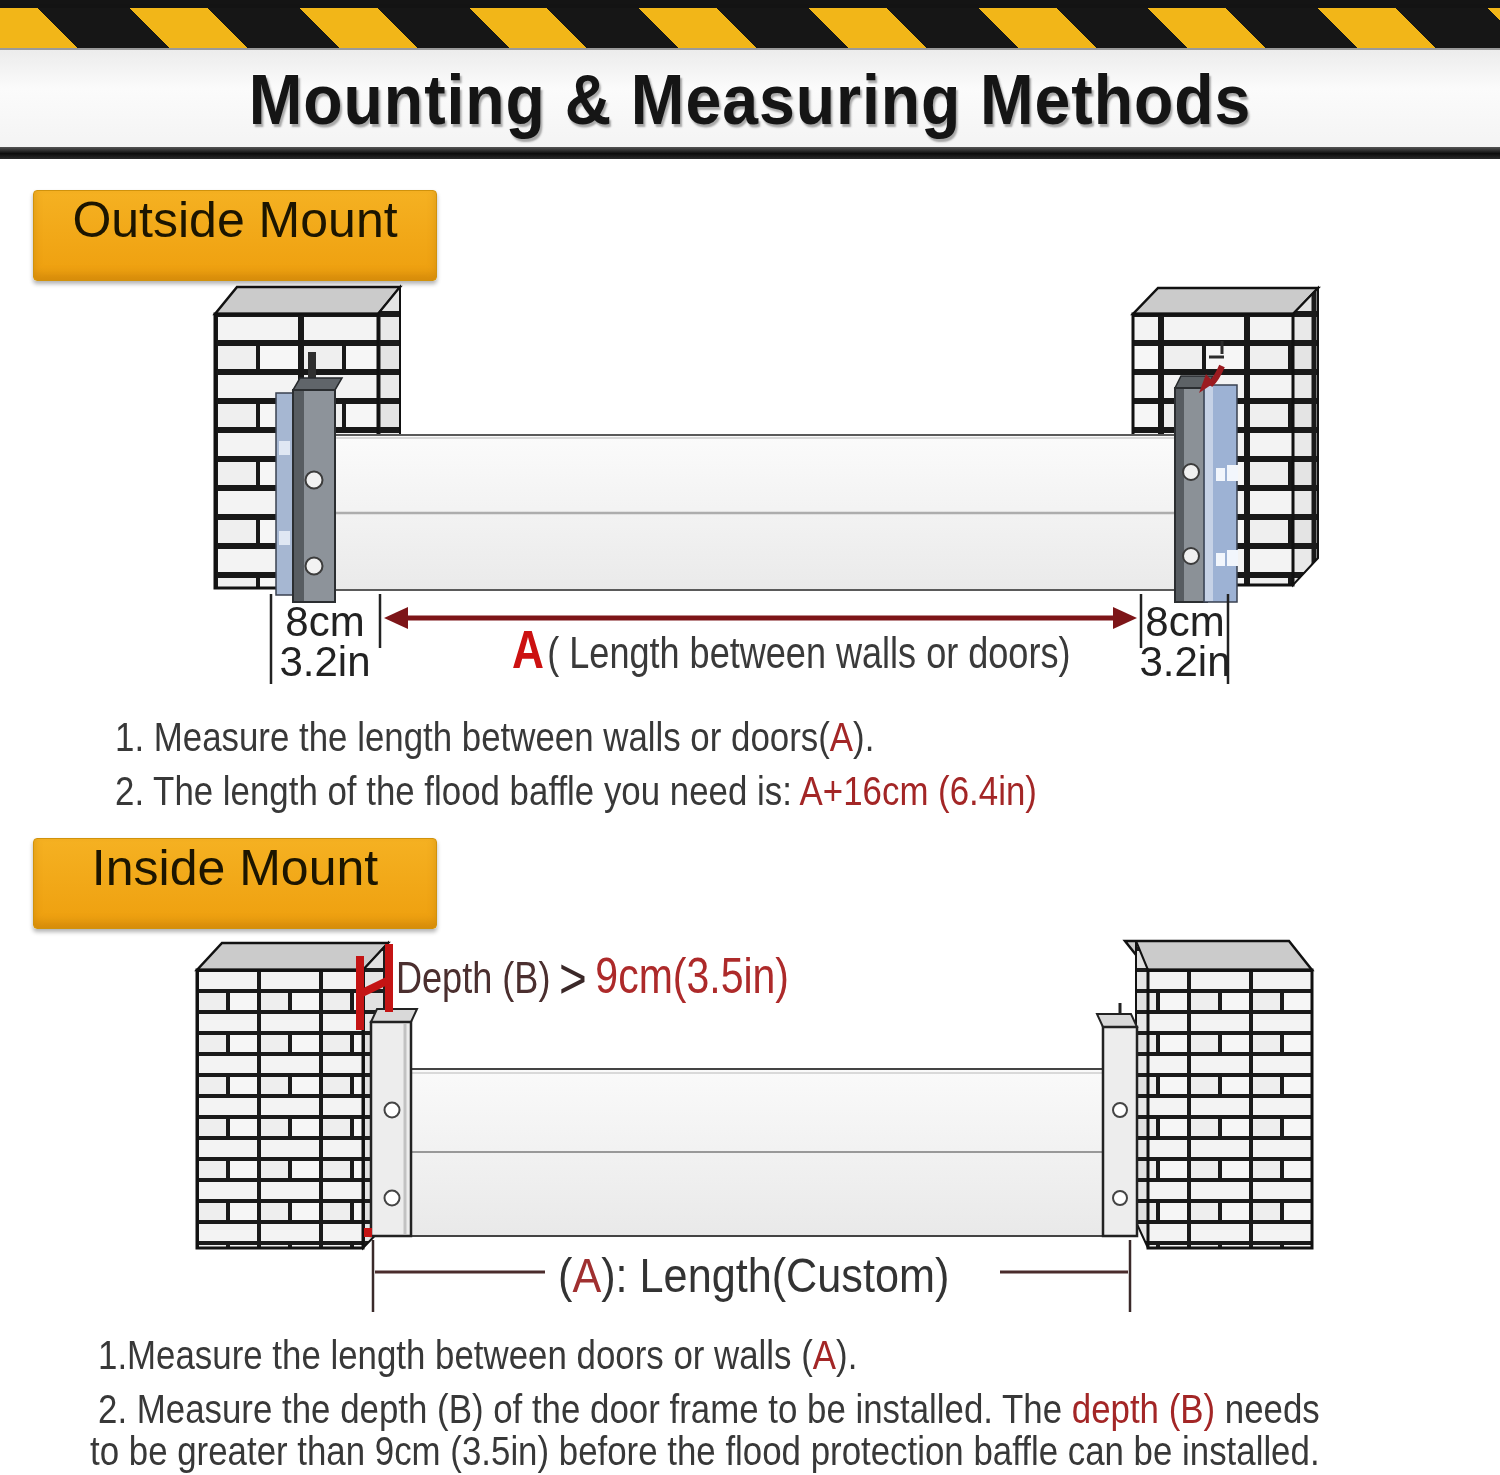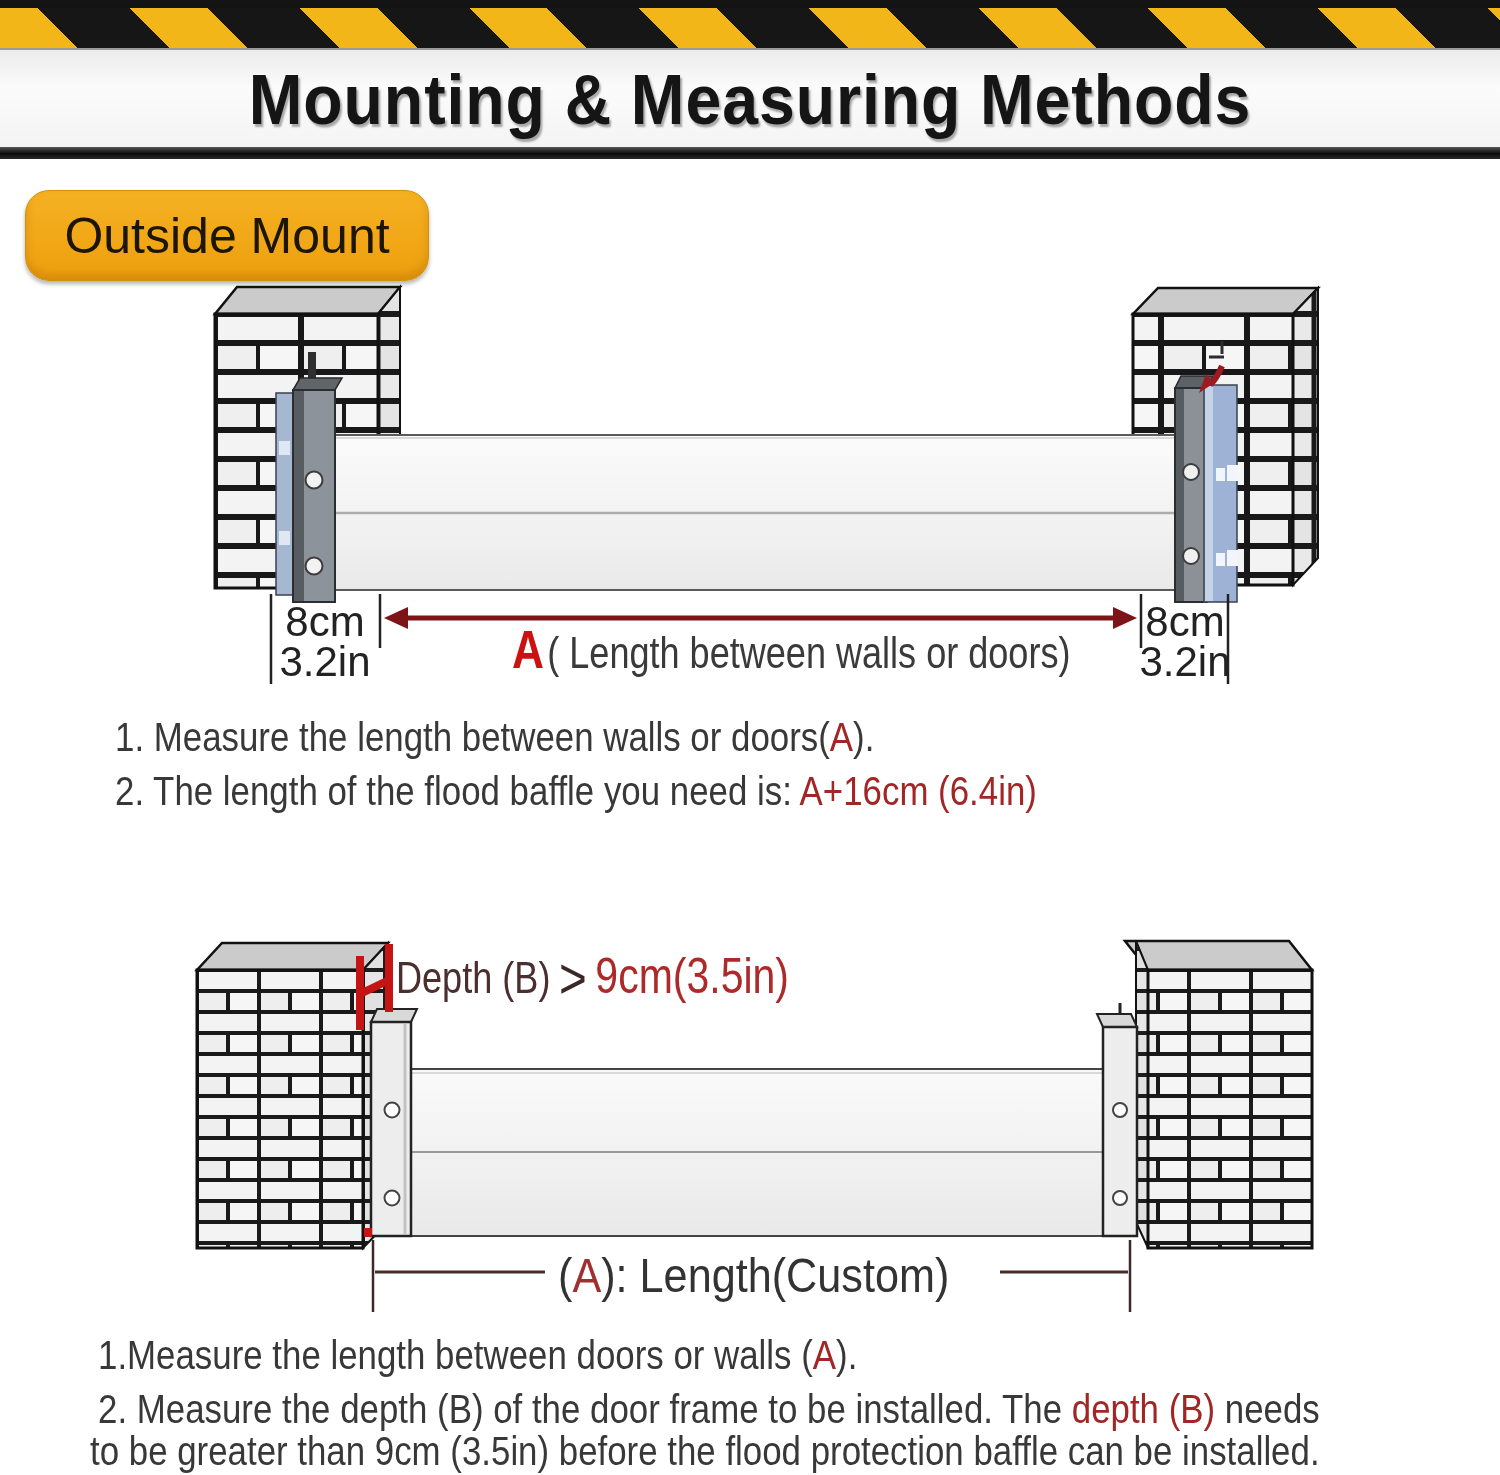--- a/index.html
+++ b/index.html
@@ -12,24 +12,24 @@
   .hazard-stripes{left:0;top:8px;width:1500px;height:40px;
      background:repeating-linear-gradient(45deg,#f2b618 0 55px,#161616 55px 120px);
      border-bottom:2px solid #9a9a9a;box-shadow:0 4px 7px rgba(0,0,0,.28);}
   .banner-white{left:0;top:50px;width:1500px;height:97px;background:linear-gradient(180deg,#ececec,#fbfbfb 40%,#f4f4f4);}
   .page-title{left:0;top:60px;width:1500px;text-align:center;font-size:70px;font-weight:bold;color:#151515;
      transform:scaleX(.92);transform-origin:50% 0;letter-spacing:1px;
      text-shadow:2px 3px 2px rgba(70,70,70,.45), 0 -1px 0 rgba(255,255,255,.75);}
   .banner-rule{left:0;top:147px;width:1500px;height:12px;background:linear-gradient(180deg,#555 0%,#0c0c0c 55%,#2a2a2a);}
 
   
-  .badge{width:402px;height:89px;border-radius:24px;border:1px solid #d0920c;
+  .badge{width:402px;height:89px;border-radius:4px;border:1px solid #d0920c;
      background:linear-gradient(180deg,#f5b122,#ee9f0e);
      box-shadow:0 3px 4px rgba(0,0,0,.30), inset 0 -6px 9px rgba(150,90,0,.28);
-     display:flex;align-items:center;justify-content:center;}
+     display:flex;align-items:flex-start;justify-content:center;margin-left:8px;}
   .badge span{font-size:50px;color:#1c1500;}
   .badge-outside{left:25px;top:190px;}
   .badge-inside{left:25px;top:838px;}
 
   
   svg text{font-family:"Liberation Sans",sans-serif;}
   .svg-dim{font-size:42px;fill:#222;}
   .svg-a{font-size:54px;font-weight:bold;fill:#cc1111;}
   .svg-cap{font-size:44px;fill:#3a3a3a;}
   .svg-len{font-size:48px;fill:#333;}
@@ -142,20 +142,23 @@
       <text class="svg-dim" x="1185" y="676" text-anchor="middle">3.2in</text>
       <g transform="translate(512,668) scale(0.82,1)">
         <text x="0" y="0"><tspan class="svg-a">A</tspan><tspan class="svg-cap" dx="4">( Length between walls or doors)</tspan></text>
       </g>
     </g>
   </svg>
 
   <p class="instr" style="left:115px;top:714px;"><span>1. Measure the length between walls or doors(</span><span class="em">A</span><span>).</span></p>
   <p class="instr" style="left:115px;top:768px;"><span>2. The length of the flood baffle you need is: </span><span class="em">A+16cm (6.4in)</span><span></span></p>
 
+  <div class="abs badge badge-inside">
+    <span>Inside Mount</span>
+  </div>
 
   <svg class="abs" style="left:0;top:935px;" width="1500" height="378" viewBox="0 935 1500 378">
     <defs>
       <pattern id="bk2" patternUnits="userSpaceOnUse" width="62" height="42" patternTransform="translate(197,970)">
         <rect width="62" height="42" fill="#1a1a1a"></rect>
         <rect x="2" y="2" width="58" height="17" fill="#f3f3f3"></rect>
         <rect x="2" y="23" width="27" height="17" fill="#eeeeee"></rect>
         <rect x="33" y="23" width="27" height="17" fill="#f6f6f6"></rect>
       </pattern>
       <pattern id="bkS2" patternUnits="userSpaceOnUse" width="22" height="42" patternTransform="translate(363,970)">

